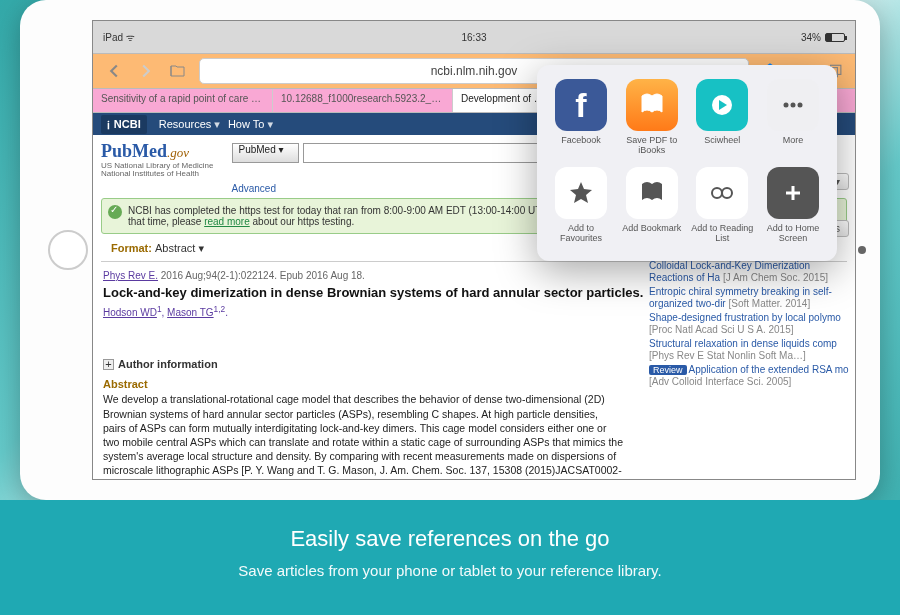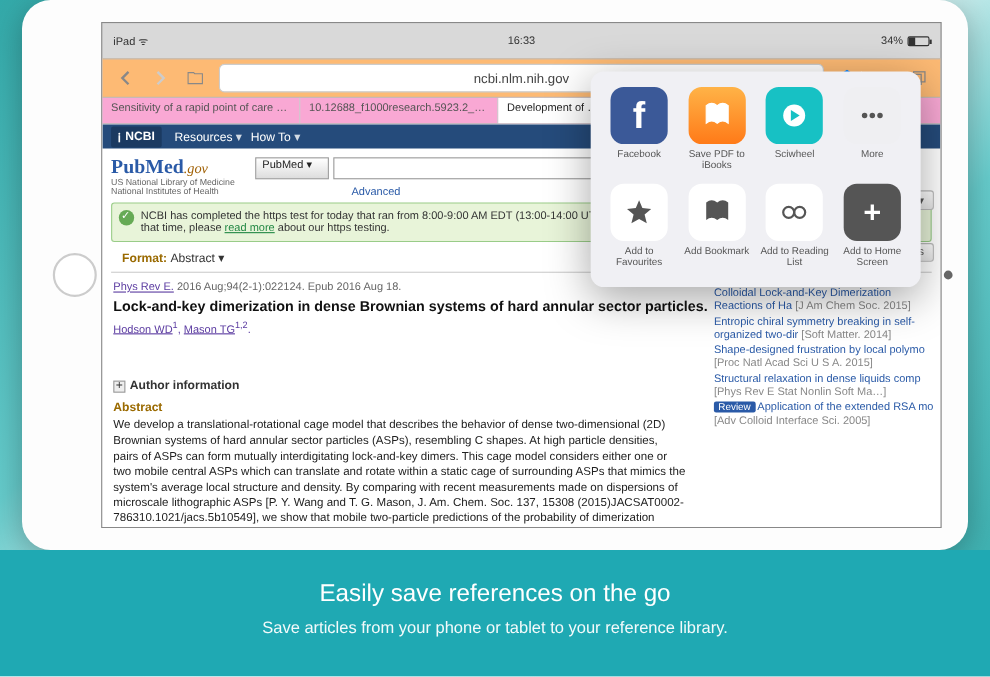--- a/index.html
+++ b/index.html
@@ -30,25 +30,25 @@
   .page { position:relative; height: calc(100% - 78px); overflow:hidden; background:#fff; font-size:11px; color:#222;}
   .ncbi-bar { height:22px; background:#254b7b; color:#fff; display:flex; align-items:center; gap:12px; padding:0 8px; font-size:11px;}
   .ncbi-bar .brand{ font-weight:bold; background:#1b3a61; padding:2px 6px; border-radius:2px; display:flex; gap:4px; align-items:center;}
   .ncbi-bar .menu{display:flex;gap:8px;}
   .ncbi-bar .menu span::after{content:" ▾"; opacity:.8;}
   .pm-row { display:flex; align-items:flex-start; gap:18px; padding:6px 8px 0; }
   .pm-logo{ font-family: Georgia, serif; }
   .pm-logo b{ color:#2a5aa7; font-size:18px;}
   .pm-logo .gov{ color:#a16207; font-size:13px; font-style:italic;margin-top:36px;}
   .pm-sub{ font-size:8px; color:#666; line-height:1.05;}
-  .pm-search { display:flex; flex-direction:column; gap:6px; margin-top:2px;}
+  .pm-search { display:flex; flex-direction:column; gap:20px; margin-top:2px;}
   .pm-search-row{display:flex; gap:4px;}
   .pm-select{ height:20px; font-size:10px; border:1px solid #999; background:linear-gradient(#fff,#ddd); padding:0 14px 0 6px; position:relative;}
   .pm-input{ width:250px; height:20px; border:1px solid #999; background:#fff;}
-  .pm-adv{ color:#2a5aa7; font-size:10px; margin-left:88px;}
+  .pm-adv{ color:#2a5aa7; font-size:10px; }
   .notice { margin:4px 8px; border:1px solid #9c8; background:#e8f4d9; padding:6px 8px 6px 26px; position:relative; font-size:10px; color:#333; border-radius:3px;}
   .notice .chk{position:absolute;left:6px;top:6px;width:14px;height:14px;border-radius:50%;background:#6a5;}
   .notice .chk::after{content:"✓";color:#fff;font-size:10px;position:absolute;left:2px;top:-1px;}
   .notice a{ color:#284; text-decoration:underline;}
   .fmt { padding:4px 10px 6px; color:#9a6a00; font-weight:bold; font-size:11px; border-bottom:1px solid #ccc; margin:0 8px;}
   .fmt span.v{ color:#333; font-weight:normal;}
   .fmt span.v::after{content:" ▾";}
   .cite{ font-size:10px; color:#666; padding:8px 10px 0;}
   .cite a{ color:#5a3aa0; text-decoration:underline;}
   h1.art{ font-size:13px; font-weight:bold; padding:4px 10px; color:#111;}

